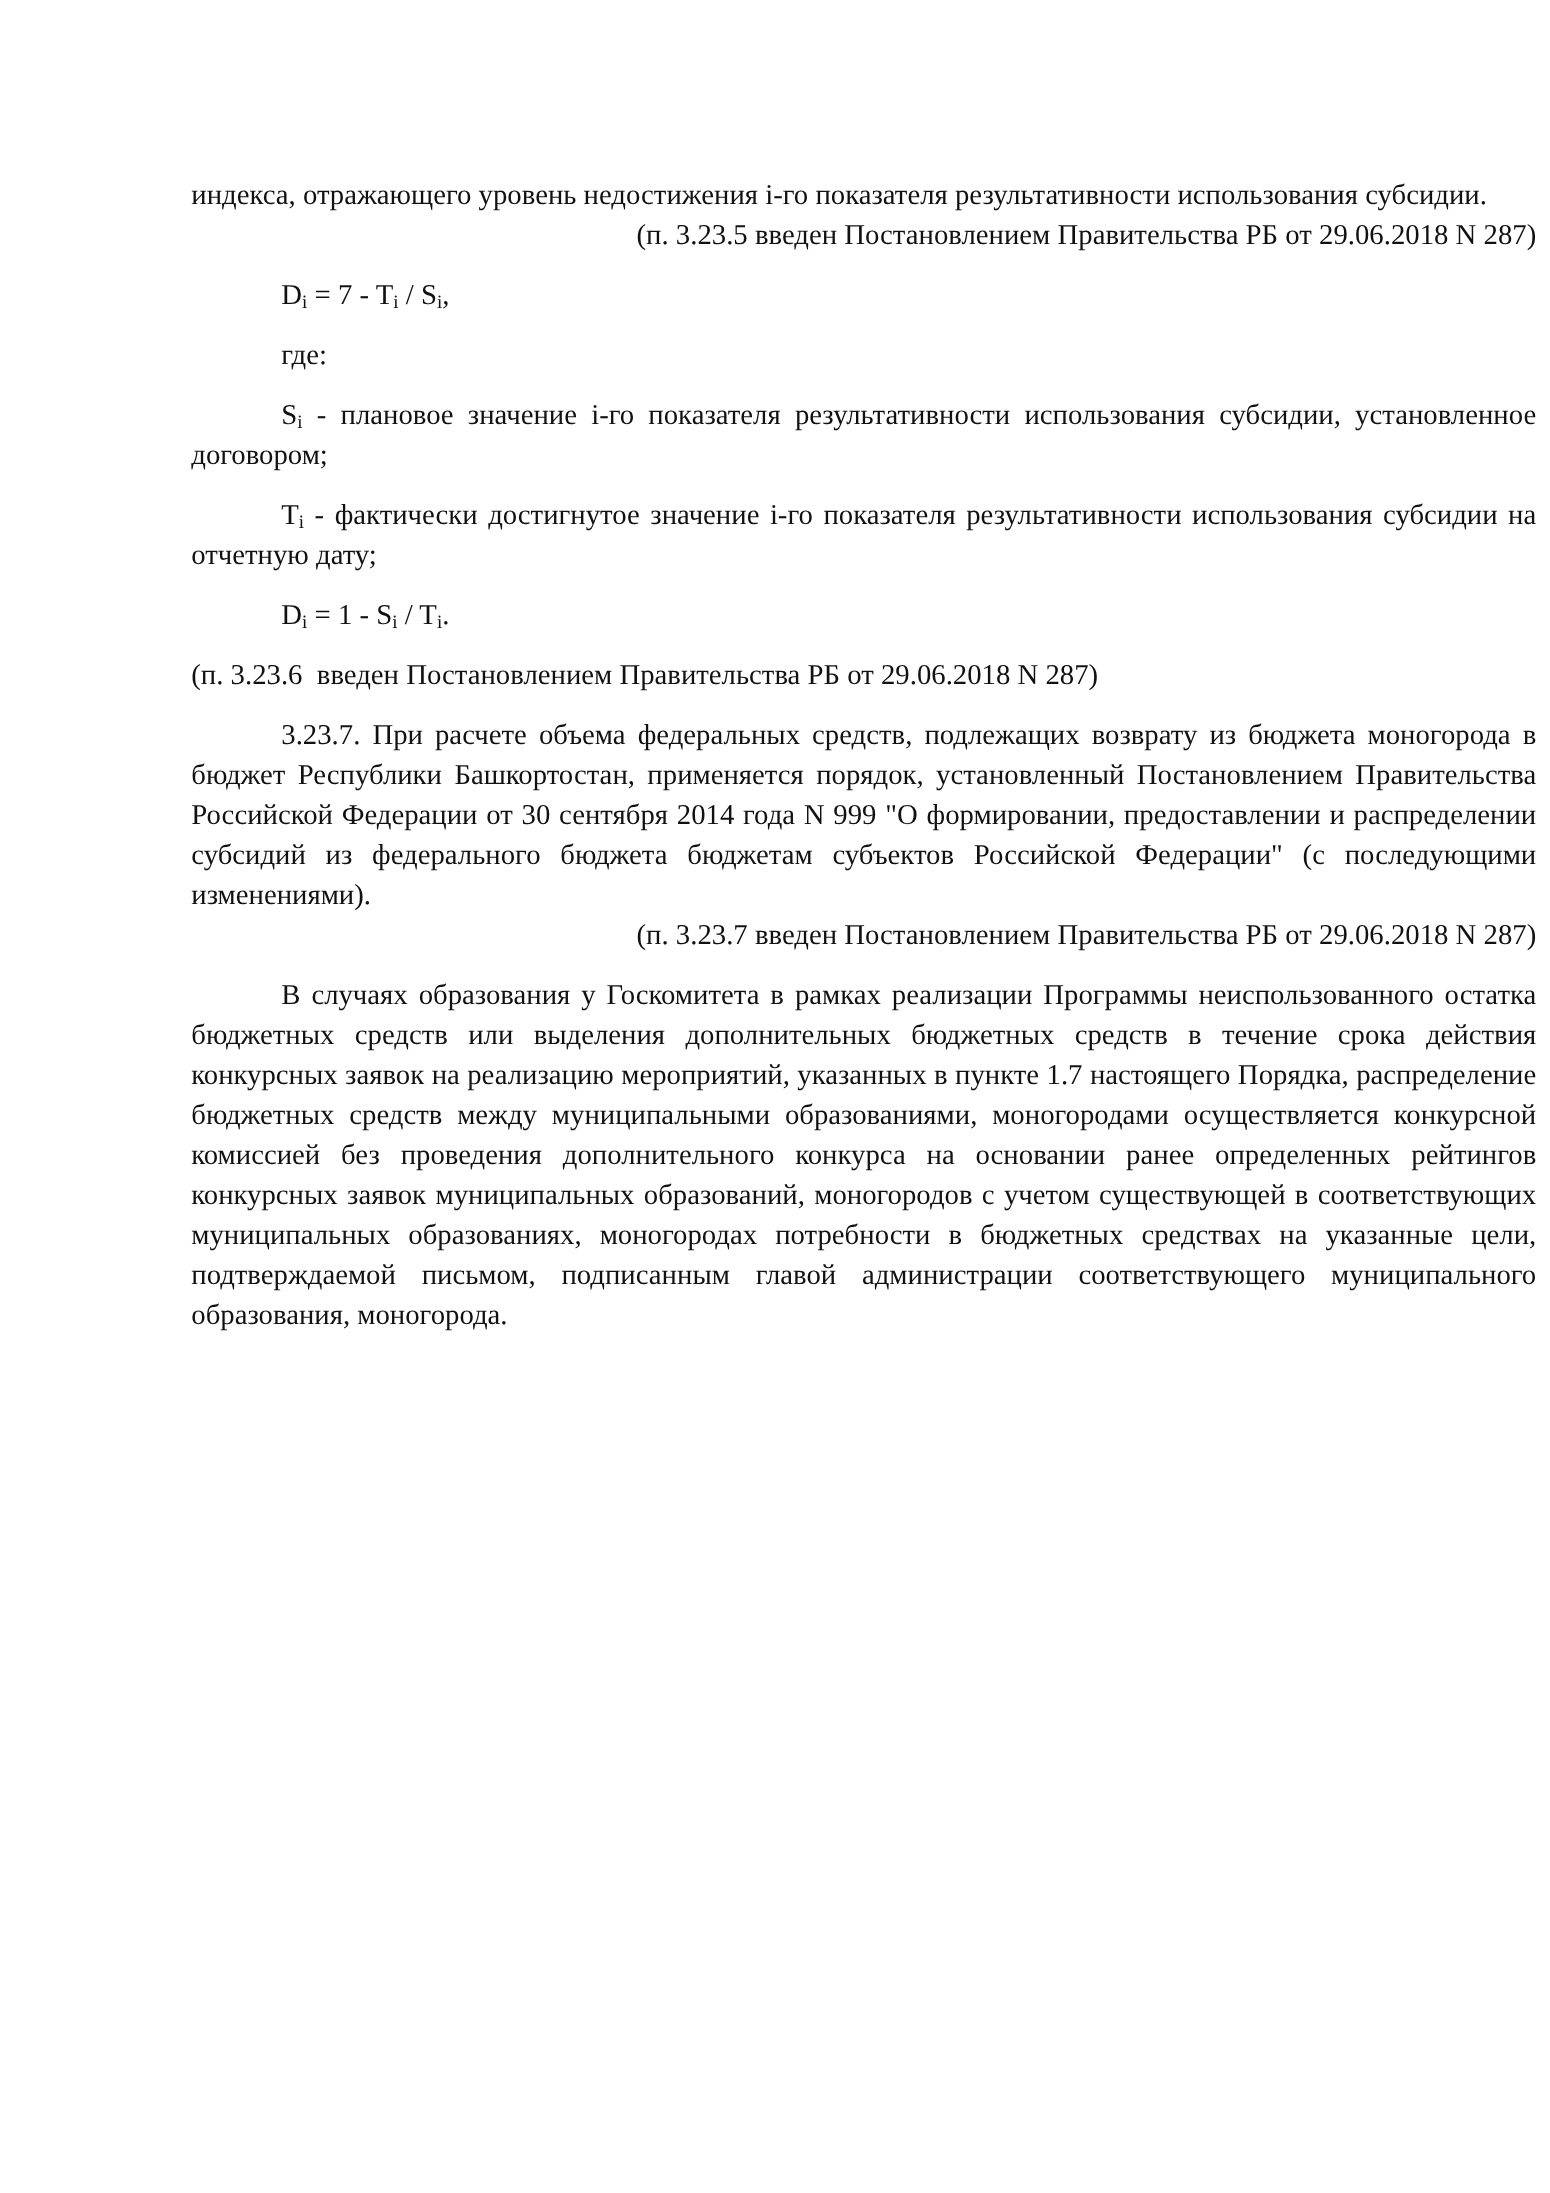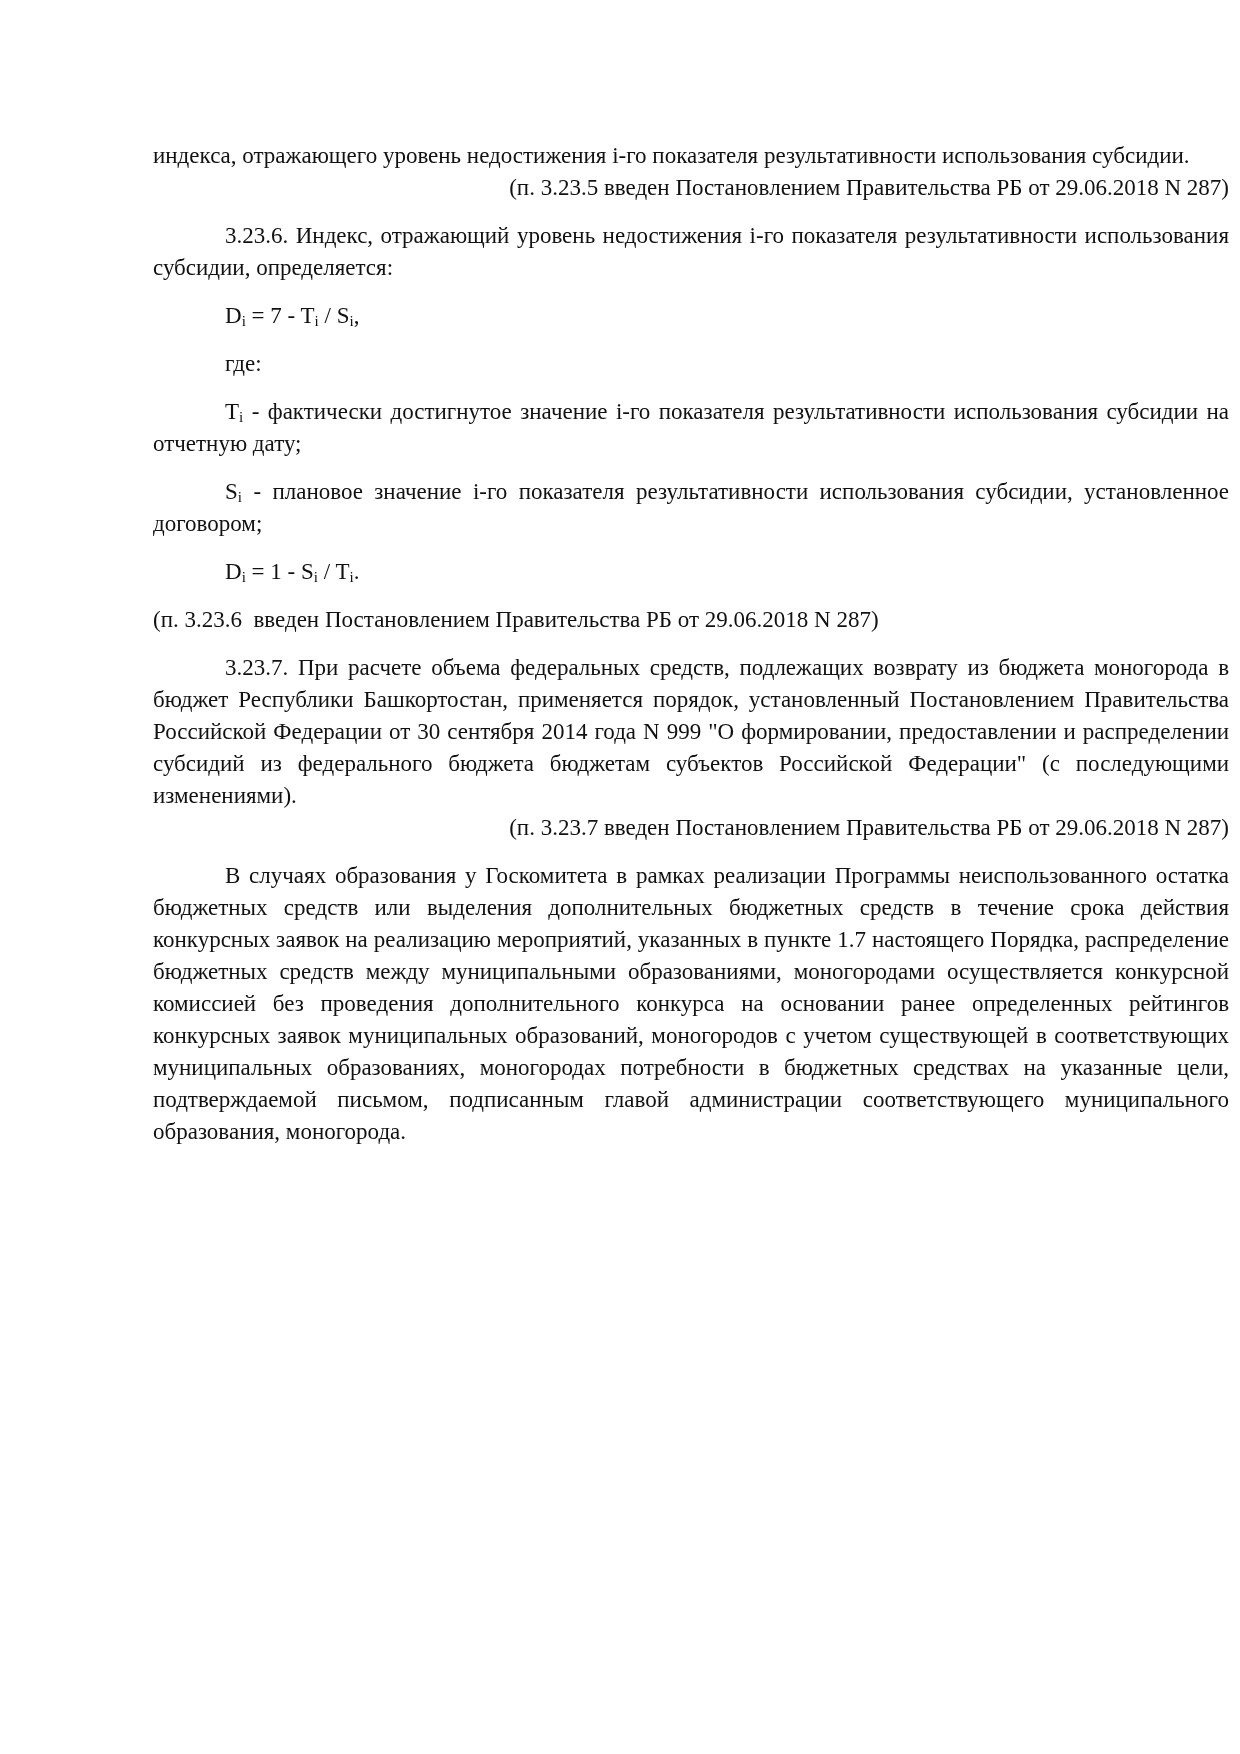--- a/index.html
+++ b/index.html
@@ -56,24 +56,23 @@
     vertical-align: -0.22em;
   }
 </style>
 </head>
 <body>
 
 <div class="page">
   <div class="doc-content" id="doc-content">
       <p class="para continuation"><span>индекса, отражающего уровень недостижения i-го показателя результативности использования субсидии.</span></p>
       <p class="para note"><span>(п. 3.23.5 введен Постановлением Правительства РБ от 29.06.2018 N 287)</span></p>
-      <p class="para indent"><span>3.23.6. Индекс, отражающий уровень недостижения i-го показателя результативности использования субсидии, определяется:</span></p>
       <p class="para formula"><span>D</span><sub class="idx">i</sub><span> = 7 - T</span><sub class="idx">i</sub><span> / S</span><sub class="idx">i</sub><span>,</span></p>
       <p class="para indent"><span>где:</span></p>
+      <p class="para indent"><span>S</span><sub class="idx">i</sub><span> - плановое значение i-го показателя результативности использования субсидии, установленное договором;</span></p>
       <p class="para indent"><span>T</span><sub class="idx">i</sub><span> - фактически достигнутое значение i-го показателя результативности использования субсидии на отчетную дату;</span></p>
-      <p class="para indent"><span>S</span><sub class="idx">i</sub><span> - плановое значение i-го показателя результативности использования субсидии, установленное договором;</span></p>
       <p class="para formula"><span>D</span><sub class="idx">i</sub><span> = 1 - S</span><sub class="idx">i</sub><span> / T</span><sub class="idx">i</sub><span>.</span></p>
       <p class="para note-gapped"><span>(п. 3.23.6 &nbsp;введен Постановлением Правительства РБ от 29.06.2018 N 287)</span></p>
       <p class="para indent"><span>3.23.7. При расчете объема федеральных средств, подлежащих возврату из бюджета моногорода в бюджет Республики Башкортостан, применяется порядок, установленный Постановлением Правительства Российской Федерации от 30 сентября 2014 года N 999 "О формировании, предоставлении и распределении субсидий из федерального бюджета бюджетам субъектов Российской Федерации" (с последующими изменениями).</span></p>
       <p class="para note"><span>(п. 3.23.7 введен Постановлением Правительства РБ от 29.06.2018 N 287)</span></p>
       <p class="para indent"><span>В случаях образования у Госкомитета в рамках реализации Программы неиспользованного остатка бюджетных средств или выделения дополнительных бюджетных средств в течение срока действия конкурсных заявок на реализацию мероприятий, указанных в пункте 1.7 настоящего Порядка, распределение бюджетных средств между муниципальными образованиями, моногородами осуществляется конкурсной комиссией без проведения дополнительного конкурса на основании ранее определенных рейтингов конкурсных заявок муниципальных образований, моногородов с учетом существующей в соответствующих муниципальных образованиях, моногородах потребности в бюджетных средствах на указанные цели, подтверждаемой письмом, подписанным главой администрации соответствующего муниципального образования, моногорода.</span></p>
     </div>
 </div>
 
 </body></html>

